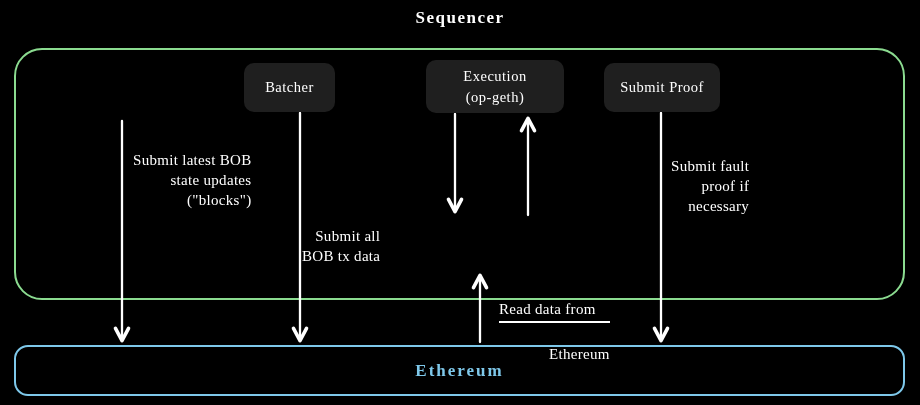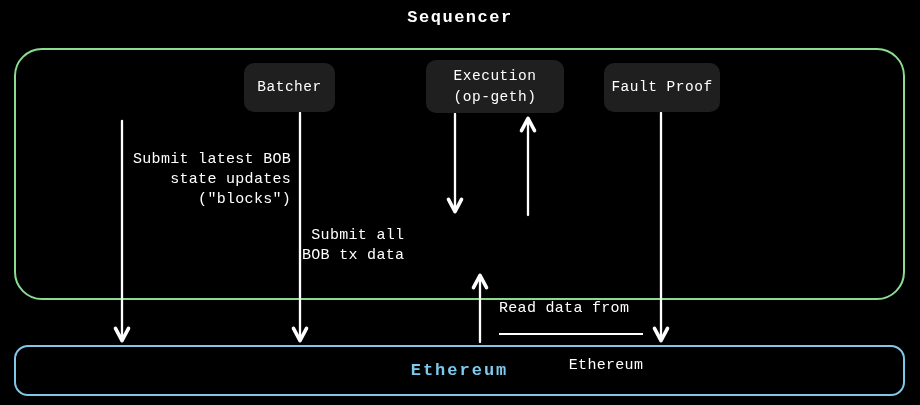--- a/index.html
+++ b/index.html
@@ -6,21 +6,21 @@
     margin: 0;
     padding: 0;
     background: #000000;
   }
   .canvas {
     position: relative;
     width: 920px;
     height: 405px;
     background: var(--background, #000000);
     overflow: hidden;
-    font-family: Liberation Mono, monospace;
+    font-family: Liberation Serif, serif;
   }
   .title {
     position: absolute;
     top: 8px;
     left: 0;
     width: 100%;
     text-align: center;
     color: var(--text, #ffffff);
     font-size: 17px;
     letter-spacing: 1.5px;
@@ -95,21 +95,21 @@
   }
   .label-proposer  { left: 133px; top: 150px; }
   .label-batcher   { left: 302px; top: 226px; }
   .label-execution { left: 417px; top: 141px; }
   .label-fault     { left: 671px; top: 156px; }
   .label-read      { left: 499px; top: 279px; }
   .label-read span { display: block; }
   .label-read .underlined {
     width: max-content;
     padding-right: 14px;
-    padding-bottom: 14px;
+    padding-bottom: 2px;
     border-bottom: 2px solid #ffffff;
     margin-bottom: 1px;
   }
 </style>
 </head>
 <body>
 
 <div class="canvas">
 
   <div class="title">Sequencer</div>
@@ -131,28 +131,31 @@
   </svg>
 
   <div class="node node-batcher">
     <span>Batcher</span>
   </div>
   <div class="node node-execution">
     <span>Execution
 (op-geth)</span>
   </div>
   <div class="node node-faultproof">
-    <span>Fault Proof</span>
+    <span>Submit Proof</span>
   </div>
 
   <div class="edge-label label-proposer">Submit latest BOB
 state updates
 ("blocks")</div>
   <div class="edge-label label-batcher">Submit all
 BOB tx data</div>
+  <div class="edge-label label-fault">Submit fault
+proof if
+necessary</div>
   <div class="edge-label label-read">
     <span class="underlined">Read data from</span>
     <span>Ethereum</span>
   </div>
 
   <div class="ethereum-box">
     <span>Ethereum</span>
   </div>
 
 </div>

